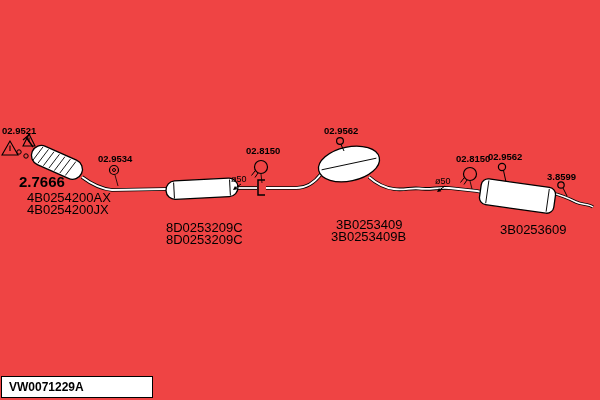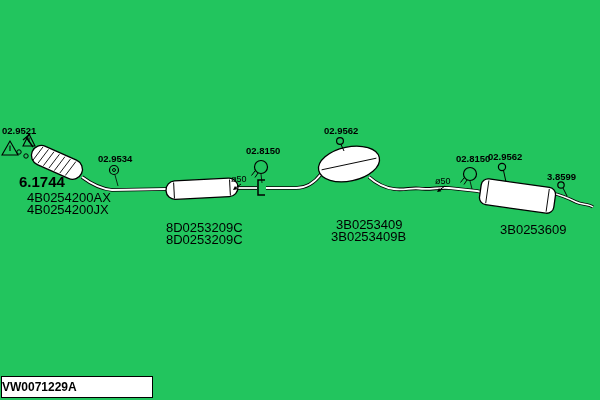--- a/index.html
+++ b/index.html
@@ -1,26 +1,26 @@
 <!DOCTYPE html>
 <html><head>
 <meta charset="utf-8">
 <style>
   * { margin:0; padding:0; box-sizing:border-box; }
   html,body { background:#ffffff; }
   body { font-family:"Liberation Sans", sans-serif; color:#000; }
-  .canvas { position:relative; width:600px; height:400px; background:#22c55e; overflow:hidden; }
+  .canvas { position:relative; width:600px; height:400px; background:#ef4444; overflow:hidden; }
   svg.art { position:absolute; left:0; top:0; }
   .lbl { position:absolute; color:#000; white-space:nowrap; line-height:1.1; }
   .num-lg { font-size:15px; font-weight:bold; }
   .num-sm { font-size:9.5px; font-weight:bold; }
   .code   { font-size:13px; font-weight:normal; }
   .dim    { font-size:9px; font-weight:normal; }
   .ref-box { position:absolute; left:1px; top:376px; width:152px; height:22px;
-             border:1.5px solid #000; display:flex; align-items:center; 
+             border:1.5px solid #000; display:flex; align-items:center; padding-left:7px;
              font-size:12px; font-weight:bold; background:#fff; }
 </style>
 </head>
 <body>
 
 <div class="canvas">
 
   <svg class="art" width="600" height="400" viewBox="0 0 600 400">
 
     <g fill="none">
@@ -133,21 +133,21 @@
     </g>
 
     <g fill="none" stroke="#000">
       <circle cx="561" cy="185" r="3.2" stroke-width="1.2"></circle>
       <line x1="563" y1="188" x2="567" y2="196" stroke-width="1"></line>
     </g>
   </svg>
 
   <div class="lbl num-sm" style="left:2px;top:126px">02.9521</div>
 
-  <div class="lbl num-lg" style="left:19px;top:174px">6.1744</div>
+  <div class="lbl num-lg" style="left:19px;top:174px">2.7666</div>
   <div class="lbl code" style="left:27px;top:191px">4B0254200AX</div>
   <div class="lbl code" style="left:27px;top:203px">4B0254200JX</div>
 
   <div class="lbl num-sm" style="left:98px;top:154px">02.9534</div>
 
   <div class="lbl code" style="left:166px;top:221px">8D0253209C</div>
   <div class="lbl code" style="left:166px;top:233px">8D0253209C</div>
 
   <div class="lbl dim" style="left:231px;top:175px">ø50</div>
 

